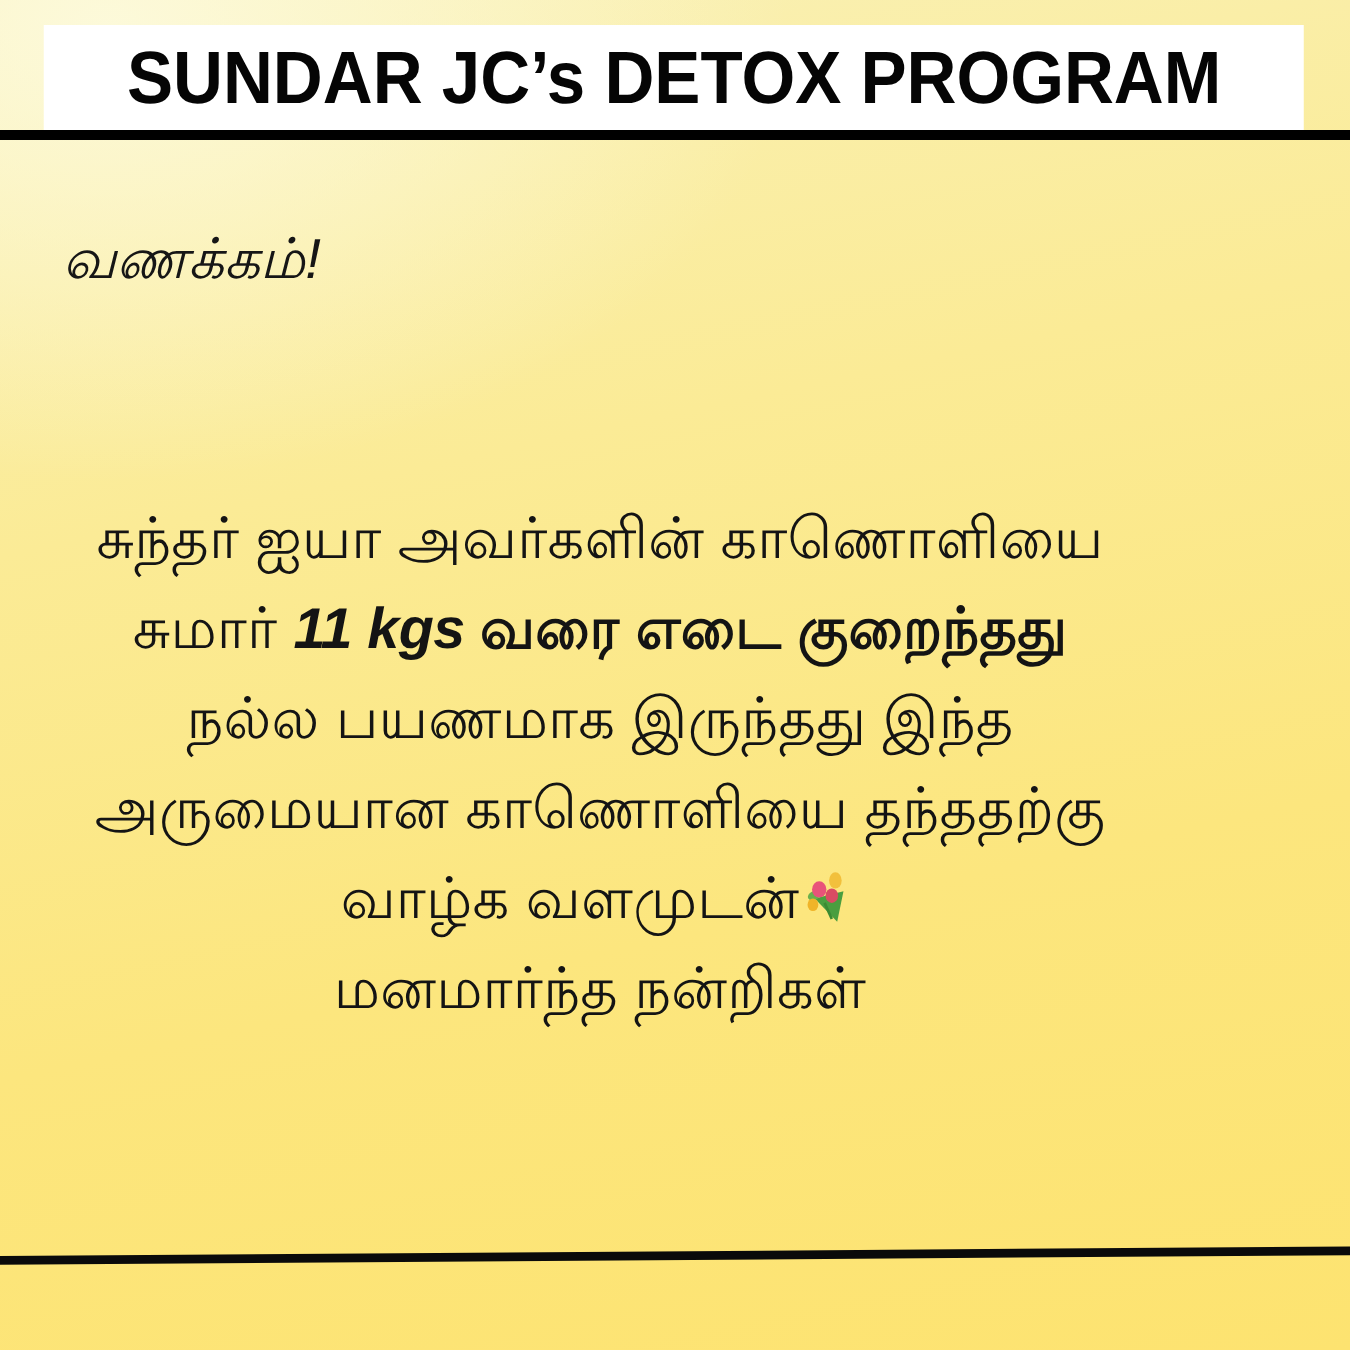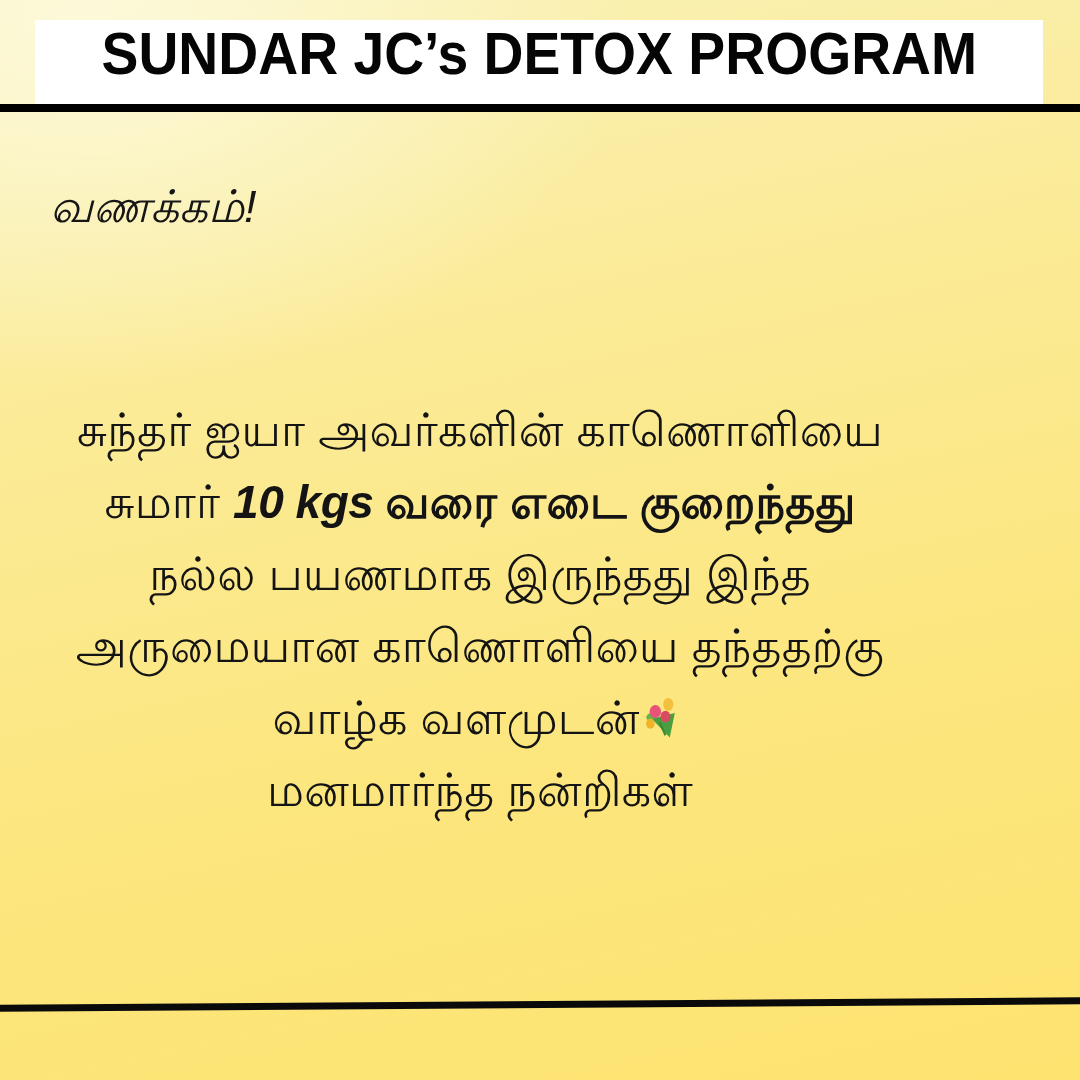--- a/index.html
+++ b/index.html
@@ -10,21 +10,21 @@
     position:relative; width:1080px; height:1080px; overflow:hidden;
     background:
       radial-gradient(120% 80% at 8% 2%, rgba(253,251,224,0.85) 0%, rgba(253,251,224,0) 42%),
       linear-gradient(168deg, #f9f1b8 0%, #fbeb96 34%, #fce67e 66%, #fde370 100%);
     color:#141414;
   }
 
   .header-banner {
     position:absolute; left:35px; top:20px; width:1008px; height:86px;
     background:#ffffff;
-    display:flex; align-items:flex-start; justify-content:center;
+    display:flex; align-items:center; justify-content:center;
   }
   .header-title {
     font-weight:700; font-size:57px; letter-spacing:0px; color:#050505;
     white-space:nowrap; transform:scaleX(0.97) scaleY(1.04);
   }
 
   .top-divider {
     position:absolute; left:0; top:104px; width:1080px; height:8px; background:#000;
   }
 
@@ -68,21 +68,21 @@
   </div>
 
   <div class="top-divider"></div>
 
   <div class="greeting">
     <div>வணக்கம்!</div>
   </div>
 
   <div class="testimonial">
     <div>சுந்தர் ஐயா அவர்களின் காணொளியை</div>
-    <div><span>சுமார் </span><span class="bold-italic-seg">10 kgs </span><span class="bold-seg">வரை எடை குறைந்தது</span></div>
+    <div><span>சுமார் </span><span class="bold-italic-seg">11 kgs </span><span class="bold-seg">வரை எடை குறைந்தது</span></div>
     <div>நல்ல பயணமாக இருந்தது இந்த</div>
     <div>அருமையான காணொளியை தந்ததற்கு</div>
     <div><span>வாழ்க வளமுடன்</span><span class="emoji-wrap"><span class="emoji-text">💐</span><svg class="emoji-svg" viewBox="0 0 64 64" aria-hidden="true">
             <path d="M15 33 L47 25 L40 59 Z" fill="#4a9e3f"></path>
             <path d="M26 38 L34 56" stroke="#3c8a33" stroke-width="3" fill="none"></path>
             <ellipse cx="14" cy="30" rx="7" ry="5" fill="#6ab04c" transform="rotate(-25 14 30)"></ellipse>
             <ellipse cx="38" cy="13" rx="7" ry="9" fill="#f2c03c"></ellipse>
             <ellipse cx="20" cy="23" rx="8" ry="9" fill="#e8537a"></ellipse>
             <ellipse cx="34" cy="30" rx="7" ry="8" fill="#d94b63"></ellipse>
             <ellipse cx="13" cy="40" rx="6" ry="7" fill="#f0b429"></ellipse>

